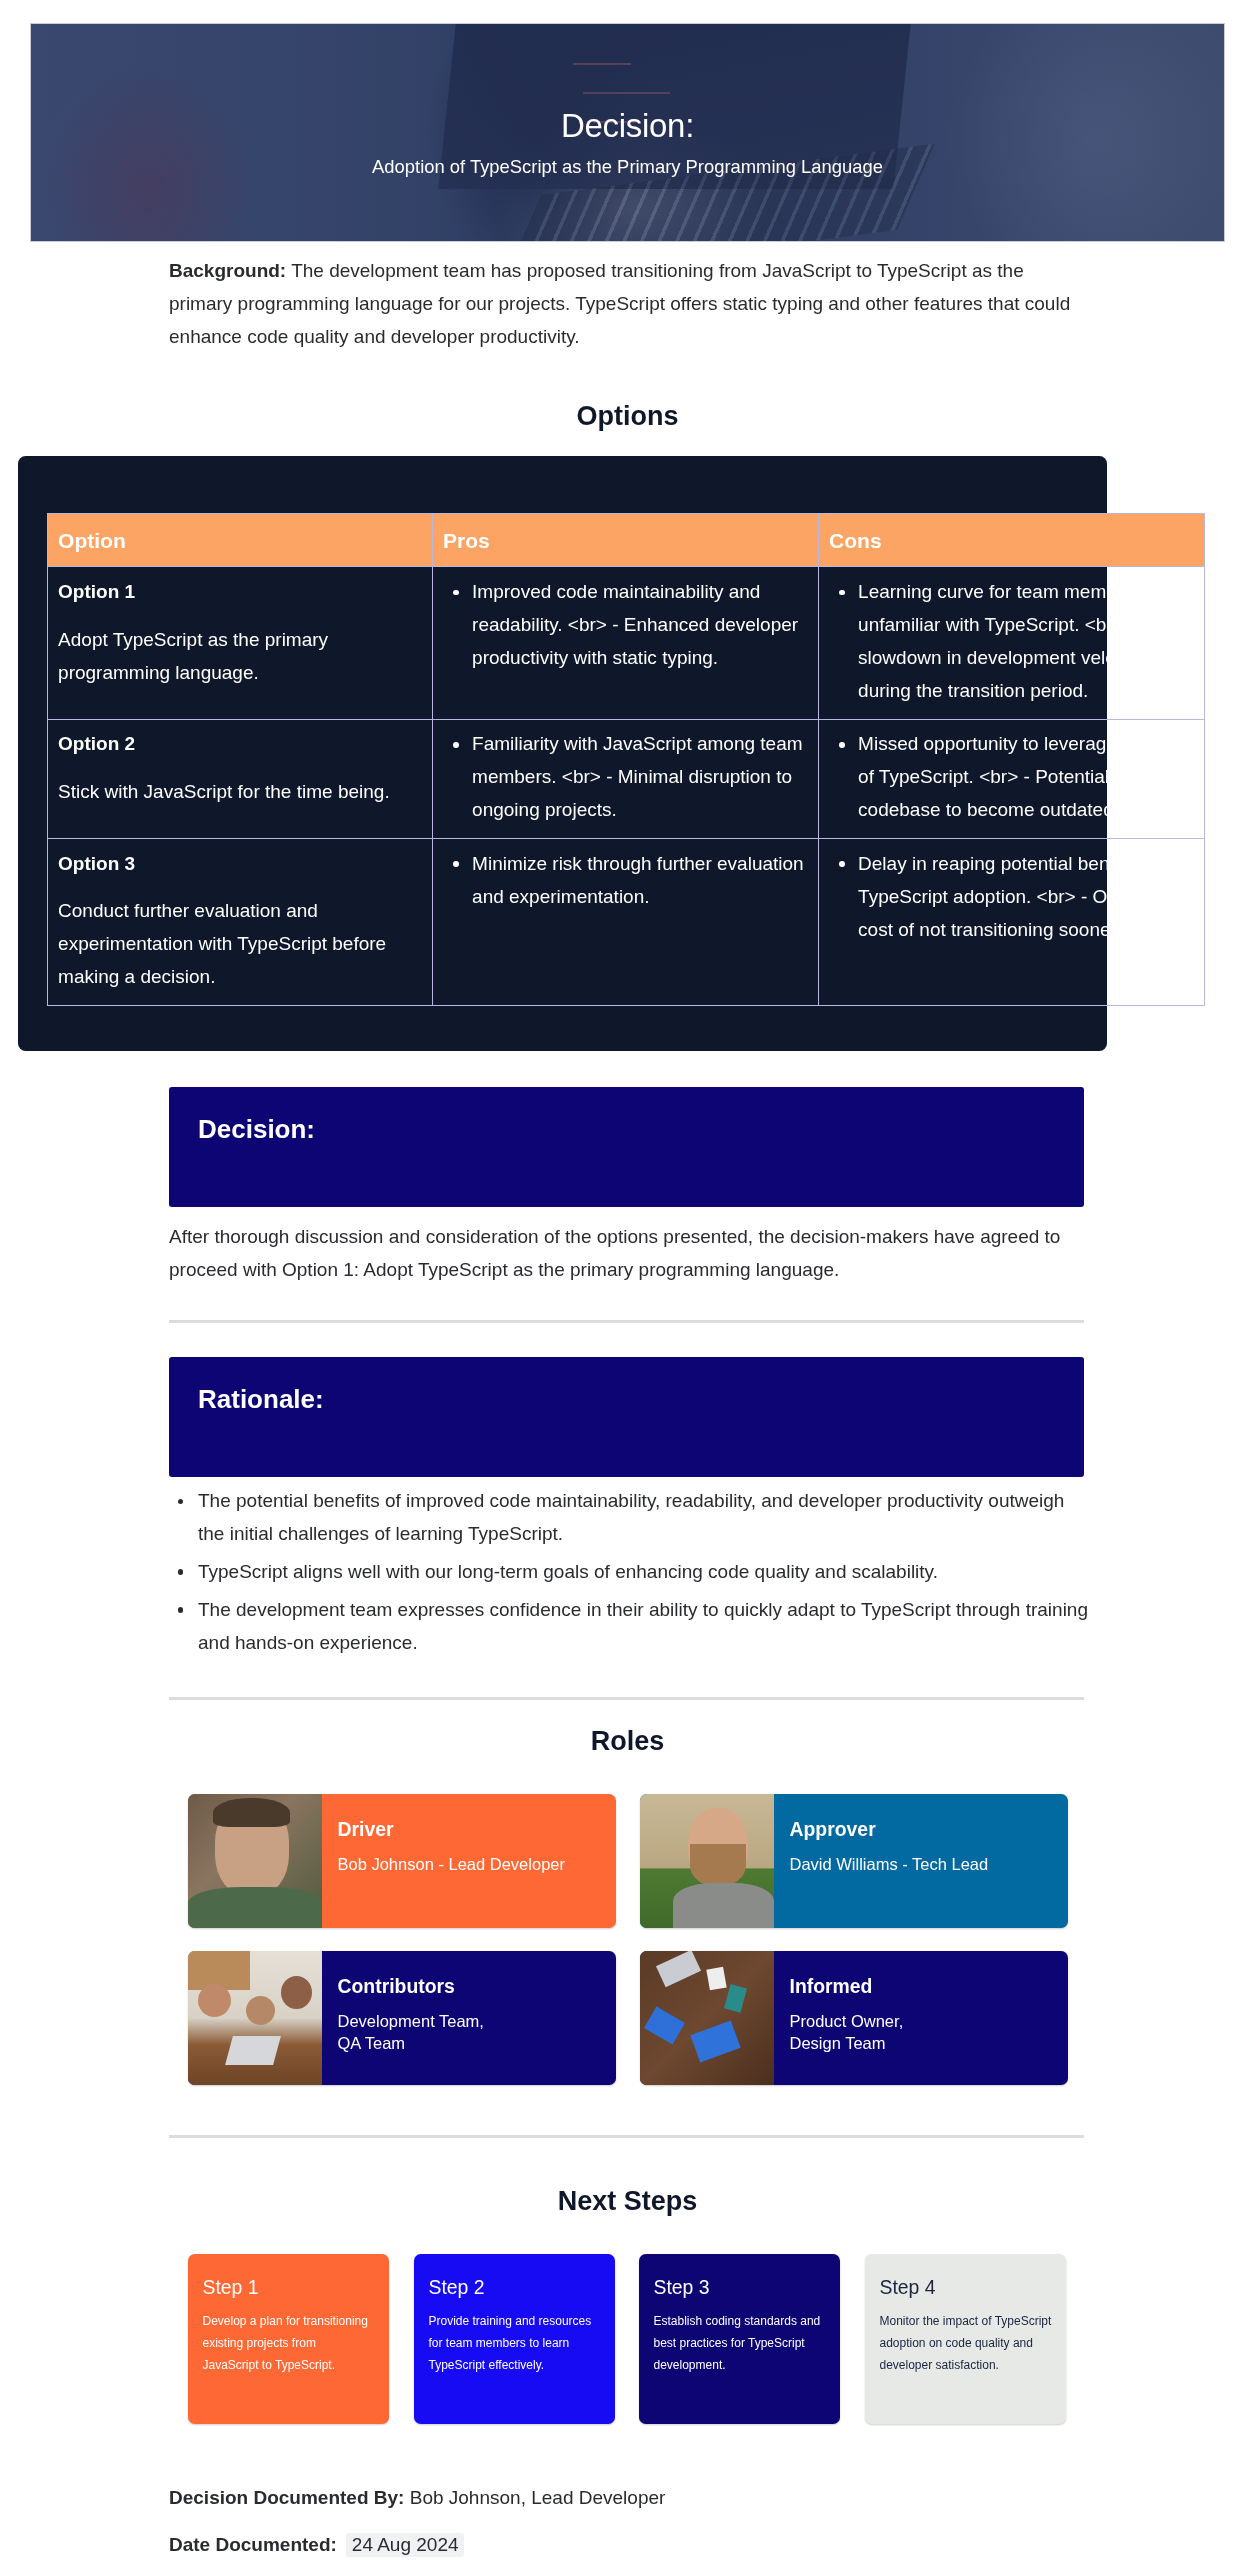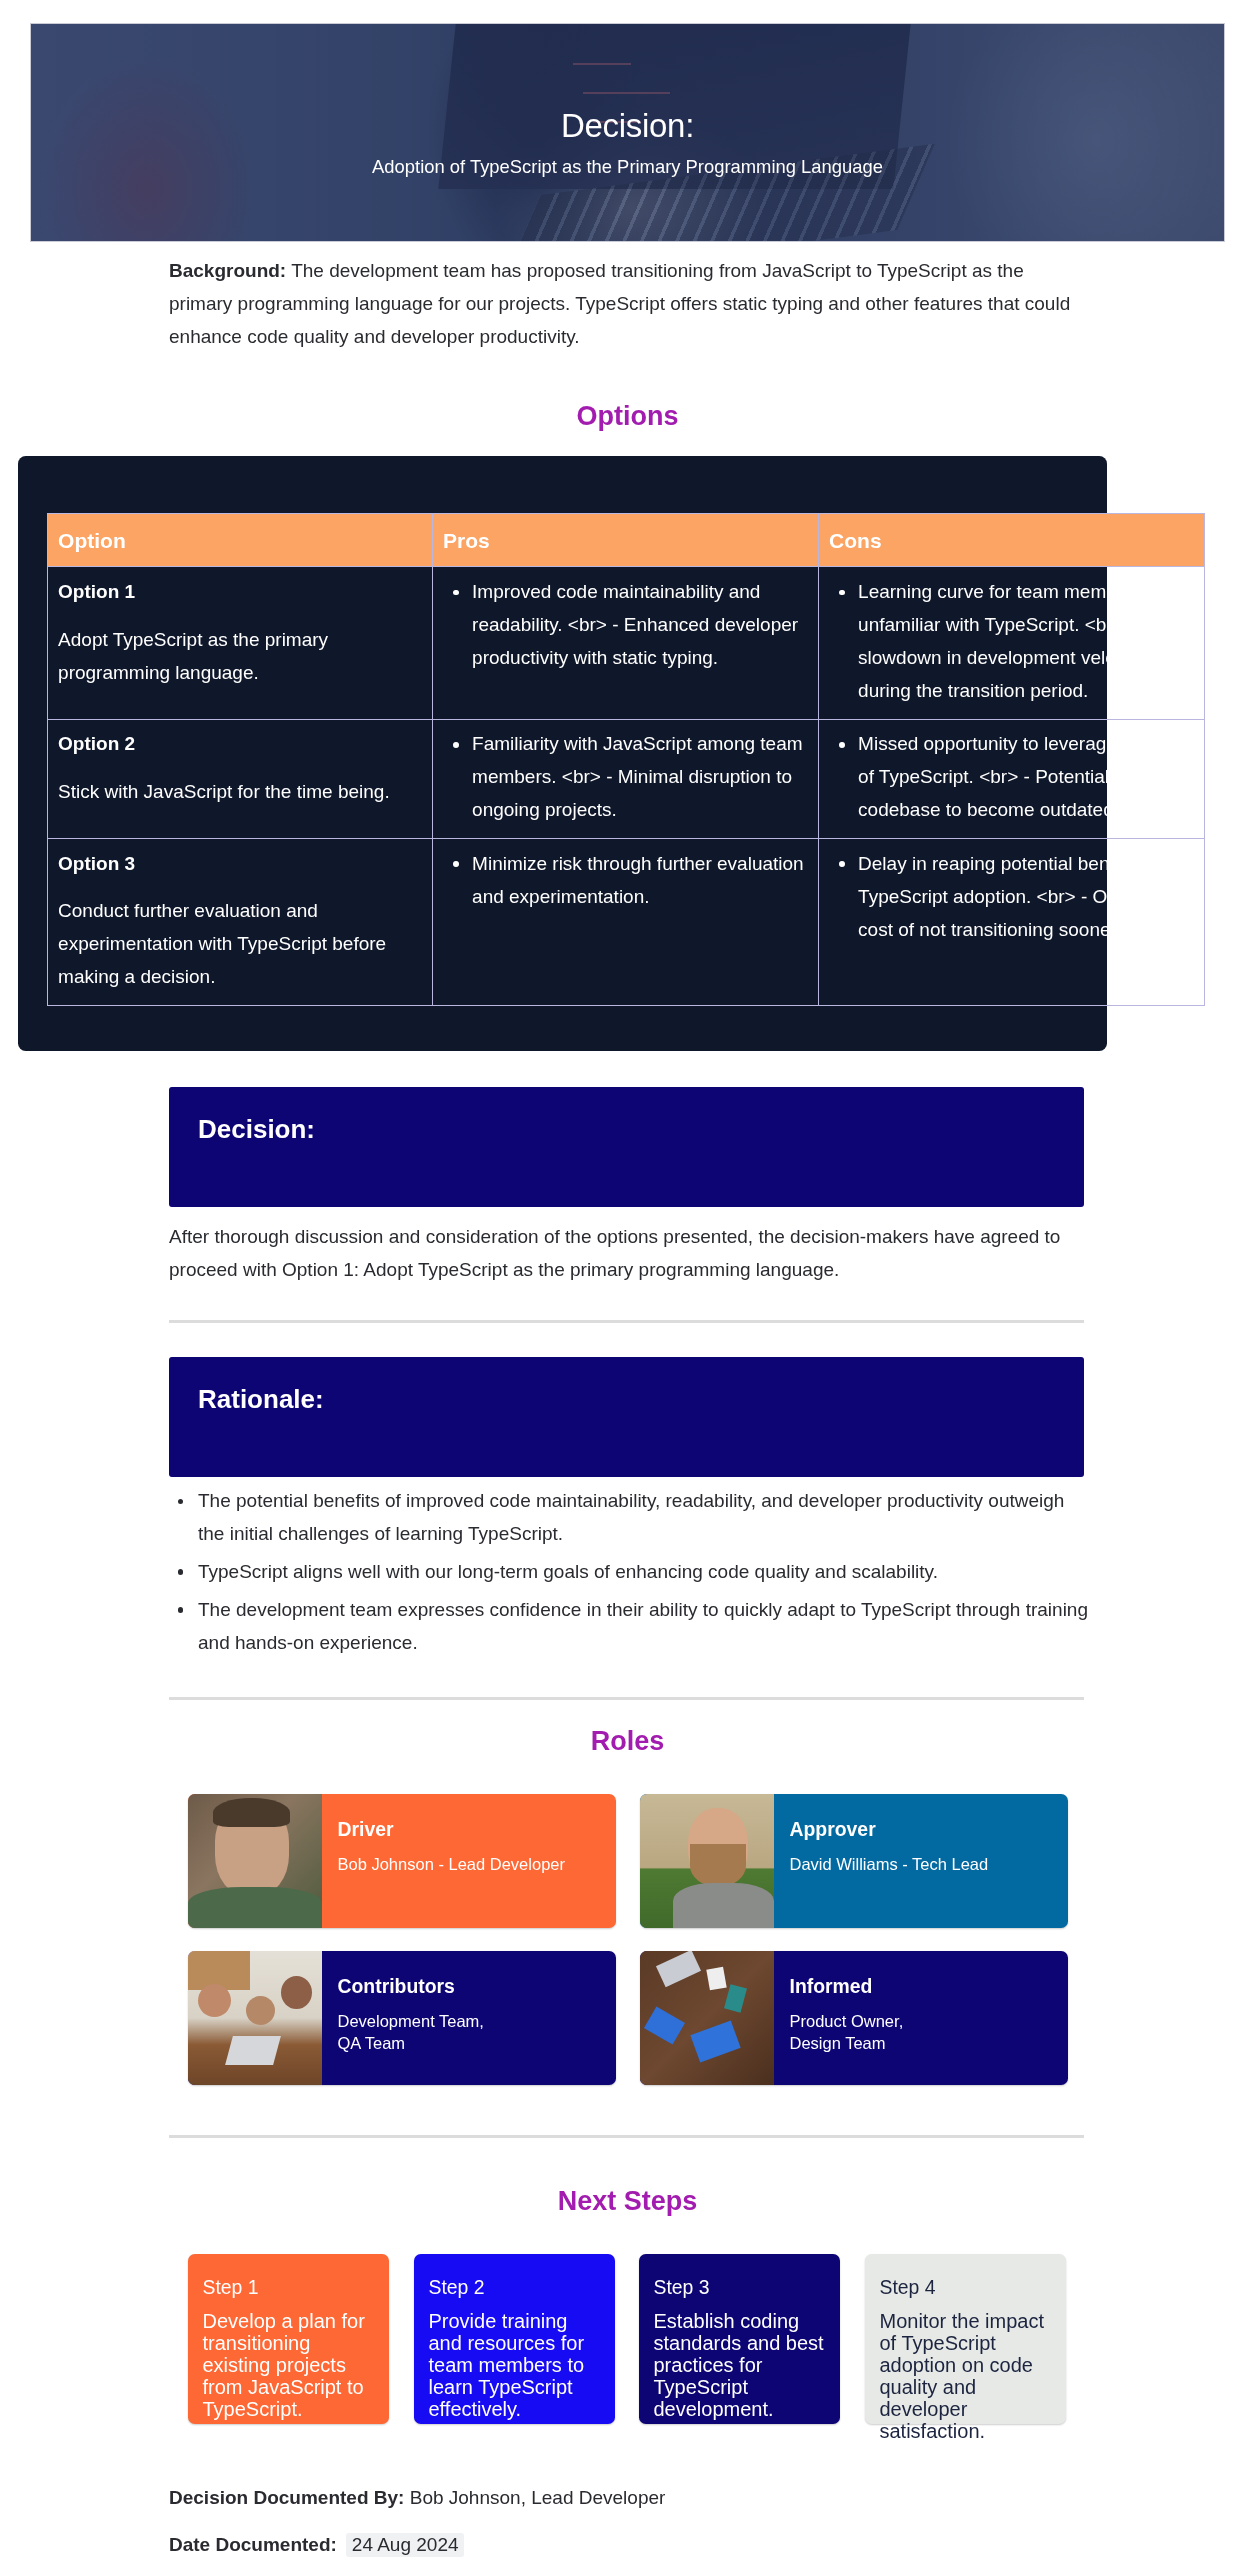--- a/index.html
+++ b/index.html
@@ -58,21 +58,21 @@
 
     
     .background {
       position: absolute; left: 169px; top: 254px; width: 920px;
       font-size: 19px; line-height: 33px; color: #2a2b30;
     }
     .background b { font-weight: 700; }
 
     .section-heading {
       position: absolute; left: 0; right: 0;
-      text-align: center; font-size: 27px; font-weight: 700; color: #a21caf;
+      text-align: center; font-size: 27px; font-weight: 700; color: #0f172a;
     }
 
     
     .options-panel {
       position: absolute; left: 18.4px; top: 456px;
       width: 1089px; height: 595px;
       background: #0f172a; border-radius: 7.7px;
     }
     table.options {
       position: absolute; left: 29px; top: 57px;
@@ -159,21 +159,21 @@
     .ph-informed .n1 { position: absolute; left: 87px; top: 35px; width: 17.4px; height: 25px; background: #2a8c8a; transform: rotate(15deg); }
     .ph-informed .n2 { position: absolute; left: 68px; top: 17.4px; width: 17.4px; height: 21px; background: #eeeeee; transform: rotate(-10deg); }
 
     
     .step-card {
       position: absolute; top: 2254px; width: 201px; height: 170px;
       border-radius: 6.8px; padding: 21px 14.5px; color: #ffffff;
       box-shadow: 0 1px 1.9px rgba(0,0,0,0.2);
     }
     .step-title { font-size: 19.4px; font-weight: 400; line-height: 25px; }
-    .step-desc { font-size: 20px; line-height: 22px; margin-top: 9.7px; }
+    .step-desc { font-size: 12px; line-height: 22px; margin-top: 9.7px; }
 
     
     .meta { position: absolute; left: 169px; font-size: 19px; color: #2a2b30; }
     .meta b { font-weight: 700; }
     .date-chip {
       display: inline-block; background: #f0f1f3; border-radius: 2.9px;
       padding: 1px 5.8px; margin-left: 3.9px;
     }
   </style>
 </head>

